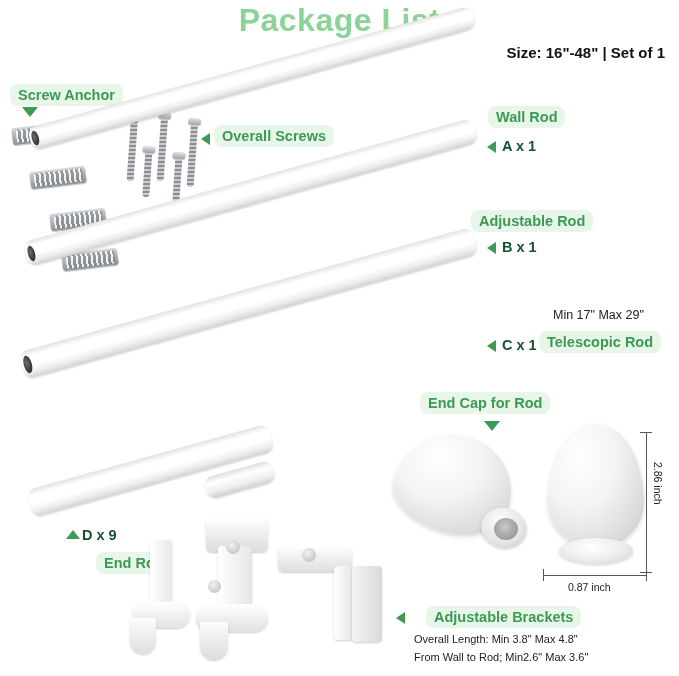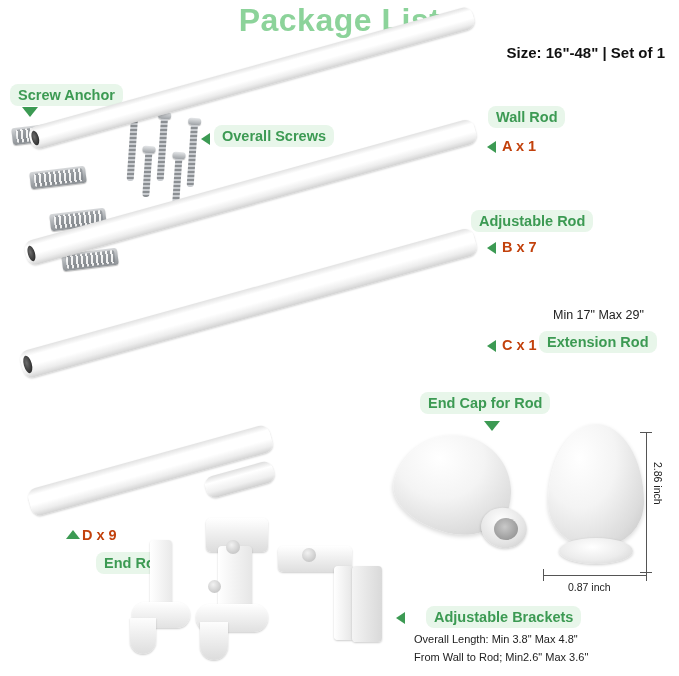--- a/index.html
+++ b/index.html
@@ -30,21 +30,21 @@
     color:#3c9a53;
     font-weight:bold;
     border-radius:8px;
     padding:3px 8px;
     font-size:14.5px;
     white-space:nowrap;
     display:inline-block;
   }
 
   
-  .gtext{color:#c2410c;font-weight:bold;font-size:13.5px;white-space:nowrap;}
+  .gtext{color:#14532d;font-weight:bold;font-size:13.5px;white-space:nowrap;}
   .gtext.lg{font-size:14.5px;}
 
   
   .cap{font-size:11px;color:#222;white-space:nowrap;}
   .cap2{font-size:12.5px;color:#222;white-space:nowrap;}
 
   
   .tri-left{
     width:0;height:0;
     border-top:6px solid transparent;
@@ -186,31 +186,31 @@
 <div class="abs gtext lg" style="top:138px;left:502px;">A x 1</div>
 
 <div class="abs rod" style="top:242px;left:26px;width:466px;height:25px;
             transform:rotate(-15.5deg);transform-origin:left center;">
   <div class="rod-end" style="left:2px;top:5px;width:7px;height:16px;"></div>
 </div>
 <div class="abs" style="top:210px;left:471px;">
   <span class="chip">Adjustable Rod</span>
 </div>
 <div class="abs tri-left" style="top:242px;left:487px;"></div>
-<div class="abs gtext lg" style="top:239px;left:502px;">B x 7</div>
+<div class="abs gtext lg" style="top:239px;left:502px;">B x 1</div>
 
 <div class="abs rod" style="top:352px;left:22px;width:470px;height:28px;
             transform:rotate(-15.5deg);transform-origin:left center;">
   <div class="rod-end" style="left:2px;top:5px;width:8px;height:18px;"></div>
 </div>
 <div class="abs cap2" style="top:308px;left:553px;">Min 17"  Max 29"</div>
 <div class="abs tri-left" style="top:340px;left:487px;"></div>
 <div class="abs gtext lg" style="top:337px;left:502px;">C x 1</div>
 <div class="abs" style="top:331px;left:539px;">
-  <span class="chip">Extension Rod</span>
+  <span class="chip">Telescopic Rod</span>
 </div>
 
 <div class="abs rod" style="top:490px;left:30px;width:250px;height:28px;
             transform:rotate(-15.5deg);transform-origin:left center;"></div>
 <div class="abs rod" style="top:478px;left:206px;width:70px;height:22px;
             transform:rotate(-15.5deg);transform-origin:left center;
             background:linear-gradient(to bottom,#dedede,#ffffff 30%,#efefef 70%,#cfcfcf);"></div>
 <div class="abs tri-up" style="top:530px;left:66px;"></div>
 <div class="abs gtext lg" style="top:527px;left:82px;">D x 9</div>
 <div class="abs" style="top:552px;left:52px;padding-left:44px;">

